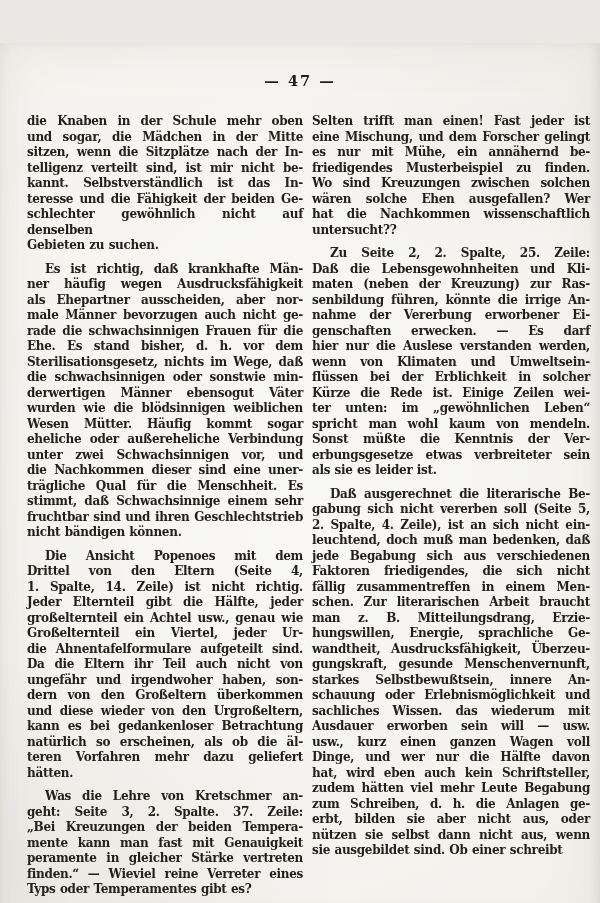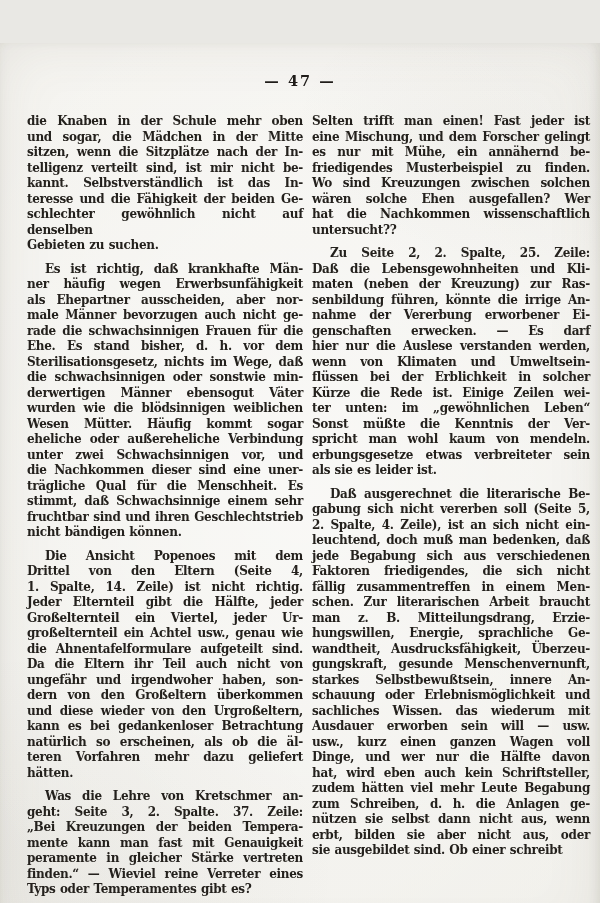--- a/index.html
+++ b/index.html
@@ -70,21 +70,21 @@
           <div class="line">und sogar, die Mädchen in der Mitte</div>
           <div class="line">sitzen, wenn die Sitzplätze nach der In-</div>
           <div class="line">telligenz verteilt sind, ist mir nicht be-</div>
           <div class="line">kannt. Selbstverständlich ist das In-</div>
           <div class="line">teresse und die Fähigkeit der beiden Ge-</div>
           <div class="line">schlechter gewöhnlich nicht auf denselben</div>
           <div class="line last">Gebieten zu suchen.</div>
         </div>
         <div class="para indent">
           <div class="line first">Es ist richtig, daß krankhafte Män-</div>
-          <div class="line">ner häufig wegen Erwerbsunfähigkeit</div>
+          <div class="line">ner häufig wegen Ausdrucksfähigkeit</div>
           <div class="line">als Ehepartner ausscheiden, aber nor-</div>
           <div class="line">male Männer bevorzugen auch nicht ge-</div>
           <div class="line">rade die schwachsinnigen Frauen für die</div>
           <div class="line">Ehe. Es stand bisher, d. h. vor dem</div>
           <div class="line">Sterilisationsgesetz, nichts im Wege, daß</div>
           <div class="line">die schwachsinnigen oder sonstwie min-</div>
           <div class="line">derwertigen Männer ebensogut Väter</div>
           <div class="line">wurden wie die blödsinnigen weiblichen</div>
           <div class="line">Wesen Mütter. Häufig kommt sogar</div>
           <div class="line">eheliche oder außereheliche Verbindung</div>
@@ -93,22 +93,22 @@
           <div class="line">trägliche Qual für die Menschheit. Es</div>
           <div class="line">stimmt, daß Schwachsinnige einem sehr</div>
           <div class="line">fruchtbar sind und ihren Geschlechtstrieb</div>
           <div class="line last">nicht bändigen können.</div>
         </div>
         <div class="para indent">
           <div class="line first">Die Ansicht Popenoes mit dem</div>
           <div class="line">Drittel von den Eltern (Seite 4,</div>
           <div class="line">1. Spalte, 14. Zeile) ist nicht richtig.</div>
           <div class="line">Jeder Elternteil gibt die Hälfte, jeder</div>
+          <div class="line">großelternteil ein Achtel usw., genau wie</div>
           <div class="line">Großelternteil ein Viertel, jeder Ur-</div>
-          <div class="line">großelternteil ein Achtel usw., genau wie</div>
           <div class="line">die Ahnentafelformulare aufgeteilt sind.</div>
           <div class="line">Da die Eltern ihr Teil auch nicht von</div>
           <div class="line">ungefähr und irgendwoher haben, son-</div>
           <div class="line">dern von den Großeltern überkommen</div>
           <div class="line">und diese wieder von den Urgroßeltern,</div>
           <div class="line">kann es bei gedankenloser Betrachtung</div>
           <div class="line">natürlich so erscheinen, als ob die äl-</div>
           <div class="line">teren Vorfahren mehr dazu geliefert</div>
           <div class="line last">hätten.</div>
         </div>
@@ -138,22 +138,22 @@
           <div class="line">Daß die Lebensgewohnheiten und Kli-</div>
           <div class="line">maten (neben der Kreuzung) zur Ras-</div>
           <div class="line">senbildung führen, könnte die irrige An-</div>
           <div class="line">nahme der Vererbung erworbener Ei-</div>
           <div class="line">genschaften erwecken. — Es darf</div>
           <div class="line">hier nur die Auslese verstanden werden,</div>
           <div class="line">wenn von Klimaten und Umweltsein-</div>
           <div class="line">flüssen bei der Erblichkeit in solcher</div>
           <div class="line">Kürze die Rede ist. Einige Zeilen wei-</div>
           <div class="line">ter unten: im „gewöhnlichen Leben“</div>
+          <div class="line">spricht man wohl kaum von mendeln.</div>
           <div class="line">Sonst müßte die Kenntnis der Ver-</div>
-          <div class="line">spricht man wohl kaum von mendeln.</div>
           <div class="line">erbungsgesetze etwas verbreiteter sein</div>
           <div class="line last">als sie es leider ist.</div>
         </div>
         <div class="para indent">
           <div class="line first">Daß ausgerechnet die literarische Be-</div>
           <div class="line">gabung sich nicht vererben soll (Seite 5,</div>
           <div class="line">2. Spalte, 4. Zeile), ist an sich nicht ein-</div>
           <div class="line">leuchtend, doch muß man bedenken, daß</div>
           <div class="line">jede Begabung sich aus verschiedenen</div>
           <div class="line">Faktoren friedigendes, die sich nicht</div>
@@ -165,19 +165,19 @@
           <div class="line">gungskraft, gesunde Menschenvernunft,</div>
           <div class="line">starkes Selbstbewußtsein, innere An-</div>
           <div class="line">schauung oder Erlebnismöglichkeit und</div>
           <div class="line">sachliches Wissen. das wiederum mit</div>
           <div class="line">Ausdauer erworben sein will — usw.</div>
           <div class="line">usw., kurz einen ganzen Wagen voll</div>
           <div class="line">Dinge, und wer nur die Hälfte davon</div>
           <div class="line">hat, wird eben auch kein Schriftsteller,</div>
           <div class="line">zudem hätten viel mehr Leute Begabung</div>
           <div class="line">zum Schreiben, d. h. die Anlagen ge-</div>
+          <div class="line">erbt, bilden sie aber nicht aus, oder</div>
           <div class="line">nützen sie selbst dann nicht aus, wenn</div>
-          <div class="line">erbt, bilden sie aber nicht aus, oder</div>
           <div class="line last">sie ausgebildet sind. Ob einer schreibt</div>
         </div>
       </div>
   </div>
 </div>
 
 </body></html>

